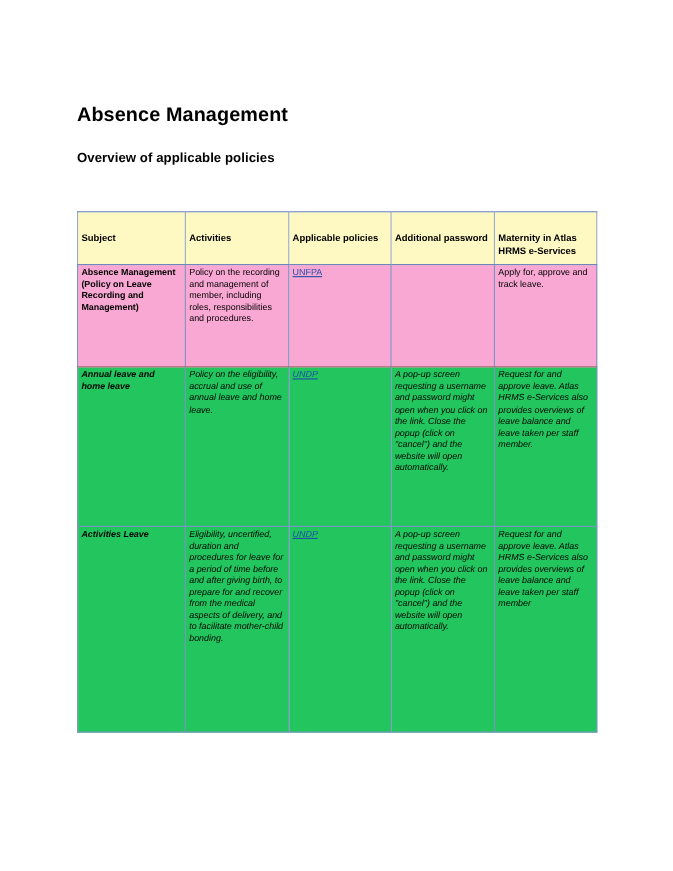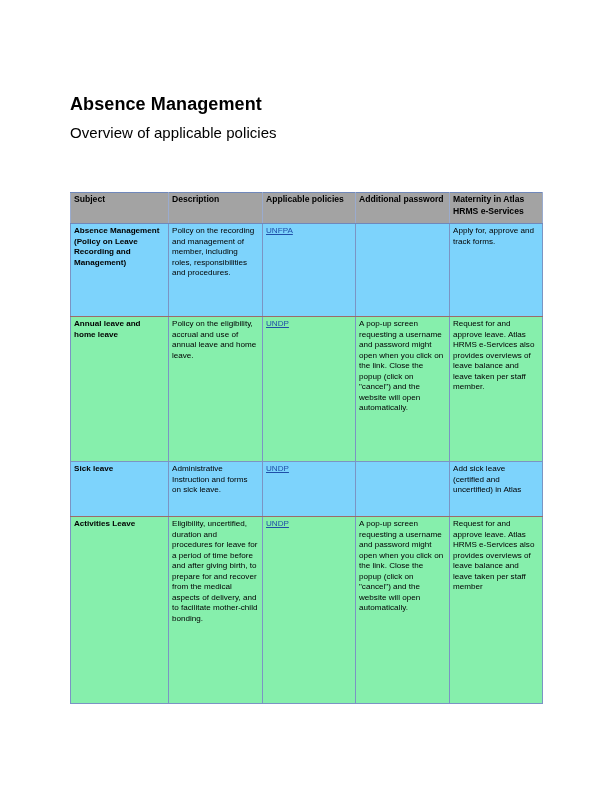--- a/index.html
+++ b/index.html
@@ -30,23 +30,23 @@
     top: 94px;
     font-size: 18px;
     font-weight: bold;
     letter-spacing: 0.1px;
     white-space: nowrap;
   }
 
   .doc-subtitle {
     position: absolute;
     left: 70px;
-    top: 124px;
-    font-size: 15px;
-    font-weight: normal;
+    top: 136px;
+    font-size: 12px;
+    font-weight: bold;
     letter-spacing: 0.05px;
     white-space: nowrap;
   }
 
   
   table.policy-table {
     position: absolute;
     left: 70px;
     top: 192px;
     width: 472px;
@@ -67,40 +67,41 @@
     line-height: 1.30;
     border-left: 0.8px solid #7b94c4;
     border-right: 0.8px solid #7b94c4;
     word-wrap: break-word;
   }
 
   
   tr.hdr td {
     font-weight: bold;
     font-size: 8.6px;
-    background: #a3a3a3;
+    background: #fef9c3;
     border-top: 0.9px solid #6f88bb;
     border-bottom: 0.9px solid #6f88bb;
     border-left: 0.8px solid #9aabce;
     border-right: 0.8px solid #9aabce;
     height: 28px;
     line-height: 1.45;
-    padding-top: 0;
+    padding-top: 17px;
   }
 
   
   tr.shade td {
-    background: #7dd3fc;
+    background: #f9a8d4;
     border-top: 0.8px solid #9c6b6b;
     border-bottom: 0.8px solid #9c6b6b;
   }
   tr.plain td {
-    background: #86efac;
+    background: #22c55e;
     border-top: 0.8px solid #7b94c4;
     border-bottom: 0.8px solid #7b94c4;
+    font-style: italic;
   }
 
   tr.last td {
     border-bottom: 1px solid #7b94c4;
   }
 
   .subject {
     font-weight: bold;
   }
 
@@ -130,55 +131,46 @@
     <colgroup>
       <col class="c1">
         <col class="c2">
         <col class="c3">
         <col class="c4">
         <col class="c5">
     </colgroup>
     <tbody>
       <tr class="hdr">
         <td>Subject</td>
-        <td>Description</td>
+        <td>Activities</td>
         <td>Applicable policies</td>
         <td>Additional password</td>
         <td>Maternity in Atlas HRMS e-Services</td>
       </tr>
 
       <tr class="shade r1">
         <td class="subject">Absence Management (Policy on Leave Recording and Management)</td>
         <td>Policy on the recording and management of member, including roles, responsibilities and procedures.</td>
         <td>
           <a class="policy-link" href="#">UNFPA</a>
         </td>
         <td></td>
-        <td>Apply for, approve and track forms.</td>
+        <td>Apply for, approve and track leave.</td>
       </tr>
 
       <tr class="plain r2">
         <td class="subject">Annual leave and home leave</td>
         <td>Policy on the eligibility, accrual and use of annual leave and home leave.</td>
         <td>
           <a class="policy-link" href="#">UNDP</a>
         </td>
         <td>A pop-up screen requesting a username and password might open when you click on the link. Close the popup (click on "cancel") and the website will open automatically.</td>
         <td>Request for and approve leave. Atlas HRMS e-Services also provides overviews of leave balance and leave taken per staff member.</td>
       </tr>
 
-      <tr class="shade r3">
-        <td class="subject">Sick leave</td>
-        <td>Administrative Instruction and forms on sick leave.</td>
-        <td>
-          <a class="policy-link" href="#">UNDP</a>
-        </td>
-        <td></td>
-        <td>Add sick leave (certified and uncertified) in Atlas</td>
-      </tr>
 
       <tr class="plain r4 last">
         <td class="subject">Activities Leave</td>
         <td>Eligibility, uncertified, duration and procedures for leave for a period of time before and after giving birth, to prepare for and recover from the medical aspects of delivery, and to facilitate mother-child bonding.</td>
         <td>
           <a class="policy-link" href="#">UNDP</a>
         </td>
         <td>A pop-up screen requesting a username and password might open when you click on the link. Close the popup (click on "cancel") and the website will open automatically.</td>
         <td>Request for and approve leave. Atlas HRMS e-Services also provides overviews of leave balance and leave taken per staff member</td>
       </tr>

